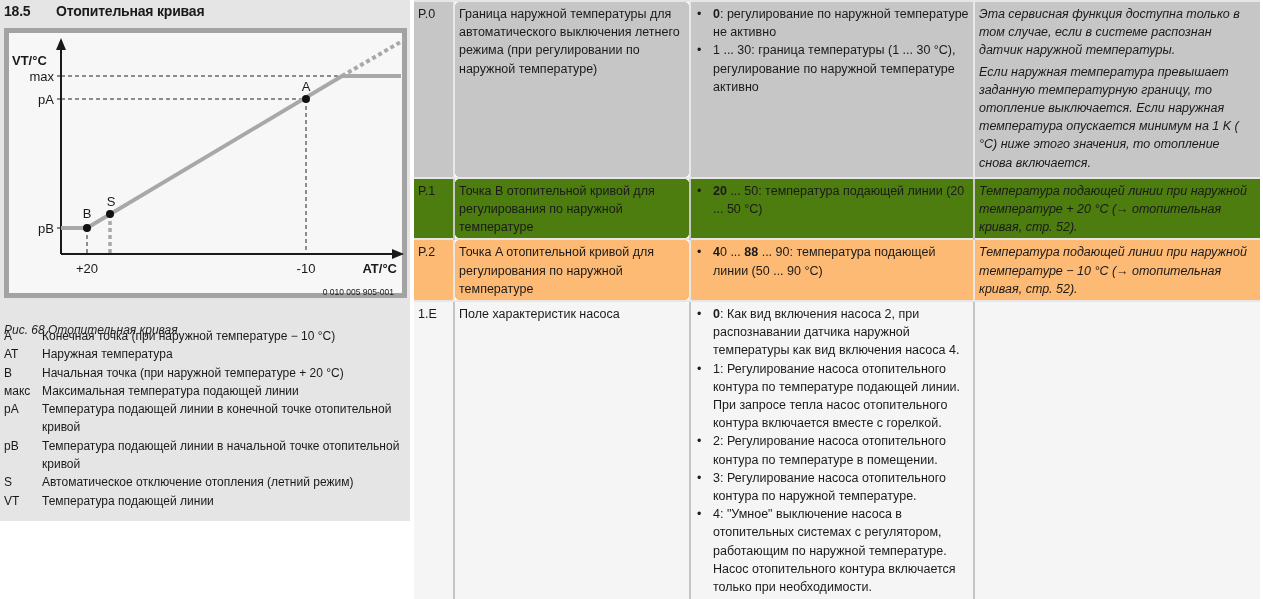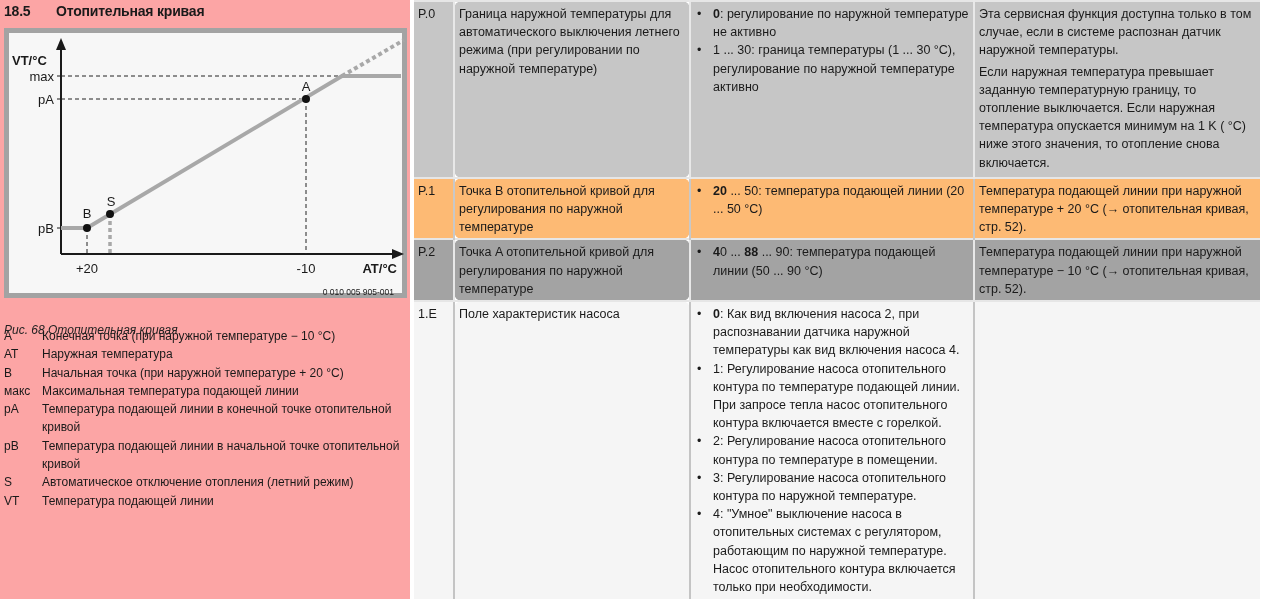--- a/index.html
+++ b/index.html
@@ -1,42 +1,42 @@
 <!DOCTYPE html>
 <html><head>
 <meta charset="utf-8">
 <style>
   * { box-sizing: border-box; margin: 0; padding: 0; }
   html, body { width: 1263px; height: 599px; background: #ffffff; overflow: hidden; }
   body { font-family: "Liberation Sans", sans-serif; color: #1a1a1a; position: relative; }
 
-  .left { position: absolute; left: 0; top: 0; width: 410px; height: 599px; background: #fca5a5; }
+  .left { position: absolute; left: 0; top: 0; width: 410px; height: 521px; background: #e5e5e5; }
   .sec-title { position: absolute; left: 4px; top: 3px; font-size: 14px; font-weight: bold; letter-spacing: -0.2px; }
   .sec-num { display: inline-block; width: 52px; }
   .chart-box { position: absolute; left: 4px; top: 28px; width: 403px; height: 270px; border: 5px solid #a3a3a3; background: #f7f7f7; }
   .chart-box svg { position: absolute; left: -5px; top: -29px; }
   .fig-caption { position: absolute; left: 4px; top: 303px; font-size: 12px; font-style: italic; color: #222; margin-top: 20px; }
   .legend { position: absolute; left: 4px; top: 327px; width: 400px; font-size: 12px; line-height: 18.3px; }
   .legend-row { display: flex; }
   .legend-key { width: 38px; flex-shrink: 0; }
   .legend-val { flex: 1; }
 
   .right { position: absolute; left: 414px; top: 0; width: 849px; height: 599px; background: #ffffff; }
   .table { position: absolute; left: 0; top: 0; width: 846px; border-collapse: collapse; font-size: 12.5px; line-height: 18.2px; }
   .table td { vertical-align: top; padding: 3px 4px 2px 4px; border-left: 2px solid #e2e2e2; }
   .table td:first-child { border-left: none; }
   .table tr { border-top: 2px solid #e6e6e6; }
   .row-dark td { background: #c6c6c6; border-left-color: #e8e8e8; }
-  .row-mid td { background: #a3a3a3; border-left-color: #e8e8e8; }
-  .row-light td { background: #fdba74; border-left-color: #c8c8c8; }
+  .row-mid td { background: #fdba74; border-left-color: #e8e8e8; }
+  .row-light td { background: #4d7c0f; border-left-color: #c8c8c8; }
   .row-last td { background: #f5f5f5; border-left-color: #c4c4c4; }
   .c-code { width: 40px; }
   .c-name { width: 236px; border-radius: 8px; }
   .c-vals { width: 284px; }
-  .c-notes { width: 286px; }
+  .c-notes { width: 286px; font-style: italic; }
   .bul { display: flex; }
   .bul-dot { width: 18px; flex-shrink: 0; padding-left: 2px; }
   .bul-text { flex: 1; }
   .note-p { margin-bottom: 3px; }
   b { font-weight: bold; }
 </style>
 </head>
 <body>
 
 <div class="left">

